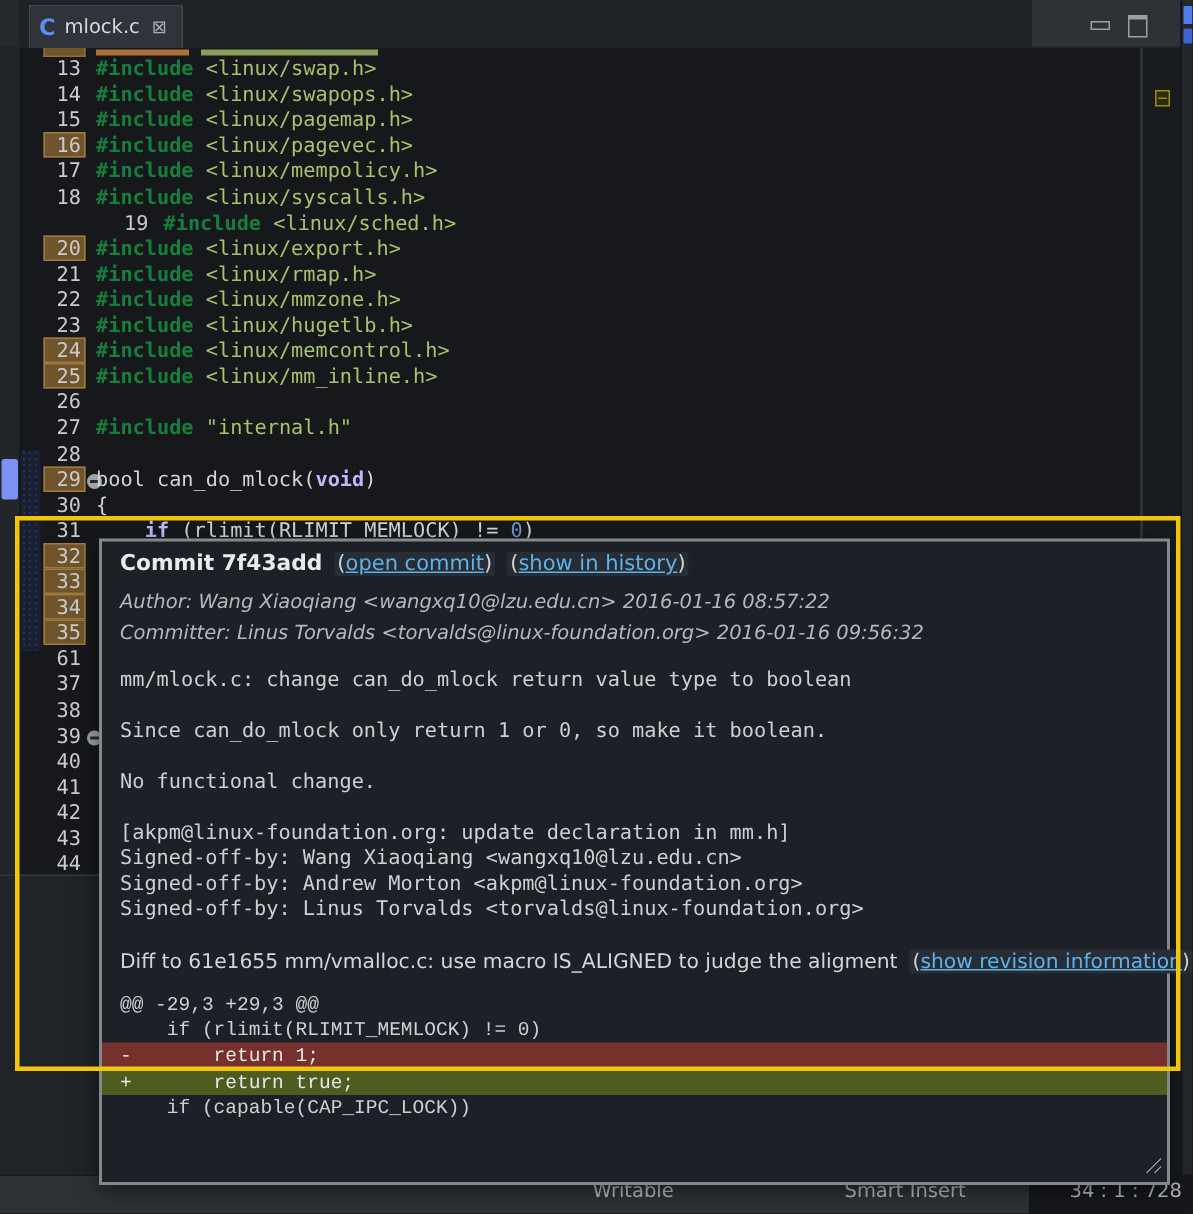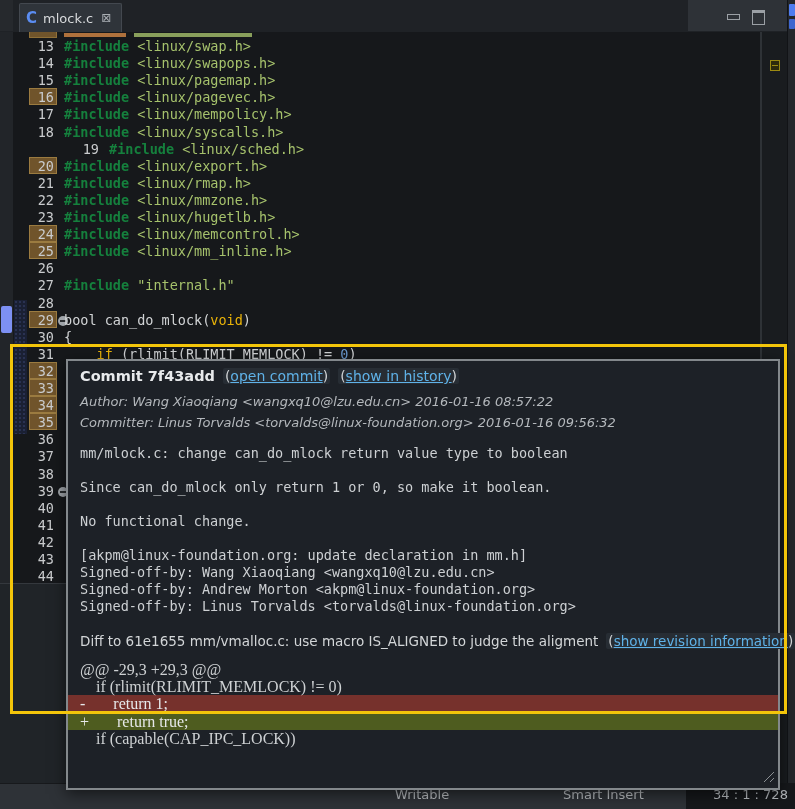--- a/index.html
+++ b/index.html
@@ -36,21 +36,21 @@
   .deco-gut{left:16px;top:0;width:28px;height:6px;background:#70542b;border:1px solid #8f7038;border-top:none;box-sizing:border-box;}
   .deco-orange{left:51px;top:1px;width:62px;height:4px;background:#ca8142;opacity:.85;}
   .deco-green{left:121px;top:1px;width:118px;height:4px;background:#a6c26c;opacity:.8;}
   .row{position:absolute;left:0;width:747px;height:17px;}
   .gut-hl{position:absolute;left:16px;top:-1px;width:28px;height:17px;background:#70542b;border:1px solid #9b7b40;box-sizing:border-box;}
   .lnum{position:absolute;left:0;top:0;width:41px;text-align:right;color:#c9cbcd;font-size:13.5px;line-height:17px;}
   .fold{position:absolute;left:45px;top:4px;width:10px;height:10px;border-radius:50%;background:#a0a5aa;}
   .fold::after{content:"";position:absolute;left:2px;top:4px;width:6px;height:2px;background:#2a2d30;}
   .code{position:absolute;left:51px;top:0;white-space:pre;font-size:13.5px;line-height:17px;}
   .tok-pp{color:#15803d;font-weight:bold;}
-  .tok-kw{color:#eab308;font-weight:normal;}
+  .tok-kw{color:#c4b5fd;font-weight:bold;}
   .tok-str{color:#a6c26c;}
   .tok-num{color:#6b9bd2;}
   .tok-pl{color:#d2d4d6;}
 
   
   #ruler{left:760px;top:32px;width:27px;height:751px;background:#191c1f;border-left:2px solid #2e3236;box-sizing:border-box;}
   #ruler-marker{left:770px;top:60px;width:10px;height:11px;border:1px solid #9c8a12;background:#2e2a0c;box-sizing:border-box;}
   #ruler-marker::after{content:"";position:absolute;left:1px;top:4px;width:6px;height:1px;background:#9c8a12;}
 
   
@@ -66,21 +66,21 @@
   .chip{display:inline-block;background:#272d34;border-radius:2px;padding:0 2px;font-weight:normal;font-size:14px;color:#d0d3d5;margin-left:8px;}
   .chip::before{content:"(";}
   .chip::after{content:")";}
   .chip a,.link{color:#5fb2e8;text-decoration:underline;cursor:pointer;}
   .meta{position:absolute;left:12px;font-style:italic;color:#b4b8bc;font-size:13px;white-space:nowrap;}
   #msg{position:absolute;left:12px;top:84px;}
   #msg .mline{font-family:"DejaVu Sans Mono",monospace;font-size:13.5px;line-height:17px;color:#cdd0d3;white-space:pre;height:17px;}
   #diff-header{position:absolute;left:12px;top:272px;font-size:13.5px;color:#d3d6d8;white-space:nowrap;}
   #diff-header .chip{font-size:13.5px;margin-left:8px;}
   #hunk{position:absolute;left:0;top:300px;width:710px;}
-  .dline{font-family:Liberation Serif, serif;font-size:16px;line-height:17.2px;height:17.2px;white-space:pre;padding-left:12px;color:#ced1d3;}
+  .dline{font-family:Liberation Mono, monospace;font-size:13px;line-height:17.2px;height:17.2px;white-space:pre;padding-left:12px;color:#ced1d3;}
   .dline.removed{background:#76312c;color:#e6e8ea;}
   .dline.added{background:#4e5c1f;color:#e6e8ea;}
   #grip{position:absolute;right:4px;bottom:6px;width:13px;height:13px;cursor:nwse-resize;
     background:repeating-linear-gradient(135deg,transparent 0 3px,#8a8f93 3px 4px);
     clip-path:polygon(100% 0,100% 100%,0 100%);}
 
   
   #yellow-rect{left:10px;top:344px;width:777px;height:370px;border:3px solid #f3c50a;box-sizing:border-box;z-index:100;pointer-events:none;}
 </style>
 </head>
@@ -207,21 +207,21 @@
         <div class="gut-hl"></div>
         <div class="lnum mono">34</div>
         <div class="code mono"></div>
       </div>
       <div class="row" style="top: 382.2px;">
         <div class="gut-hl"></div>
         <div class="lnum mono">35</div>
         <div class="code mono"></div>
       </div>
       <div class="row" style="top: 399.3px;">
-        <div class="lnum mono">36</div>
+        <div class="lnum mono">61</div>
         <div class="code mono"></div>
       </div>
       <div class="row" style="top: 416.4px;">
         <div class="lnum mono">37</div>
         <div class="code mono"></div>
       </div>
       <div class="row" style="top: 433.5px;">
         <div class="lnum mono">38</div>
         <div class="code mono"></div>
       </div>

